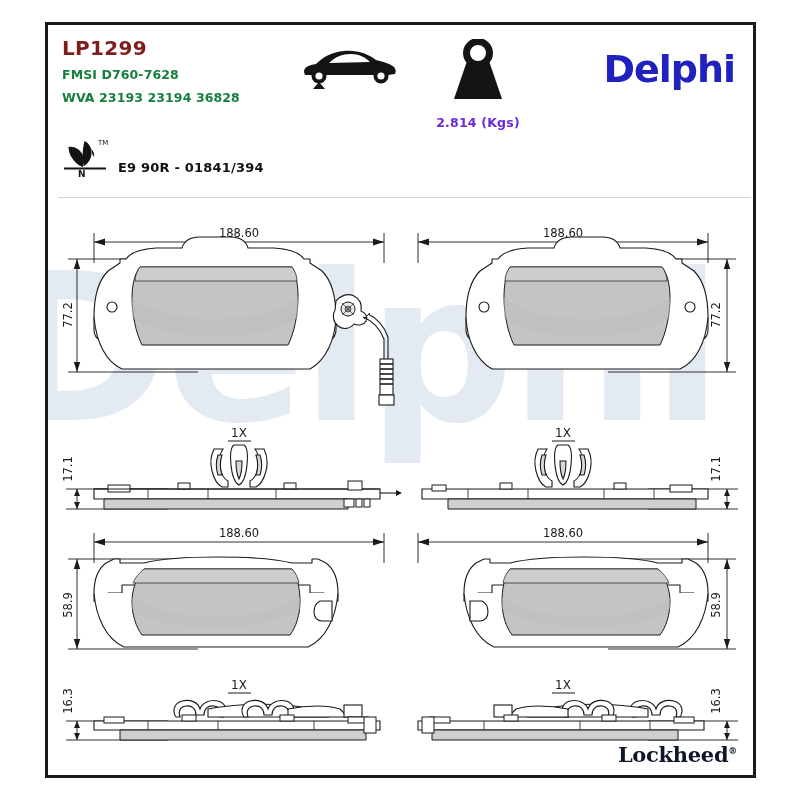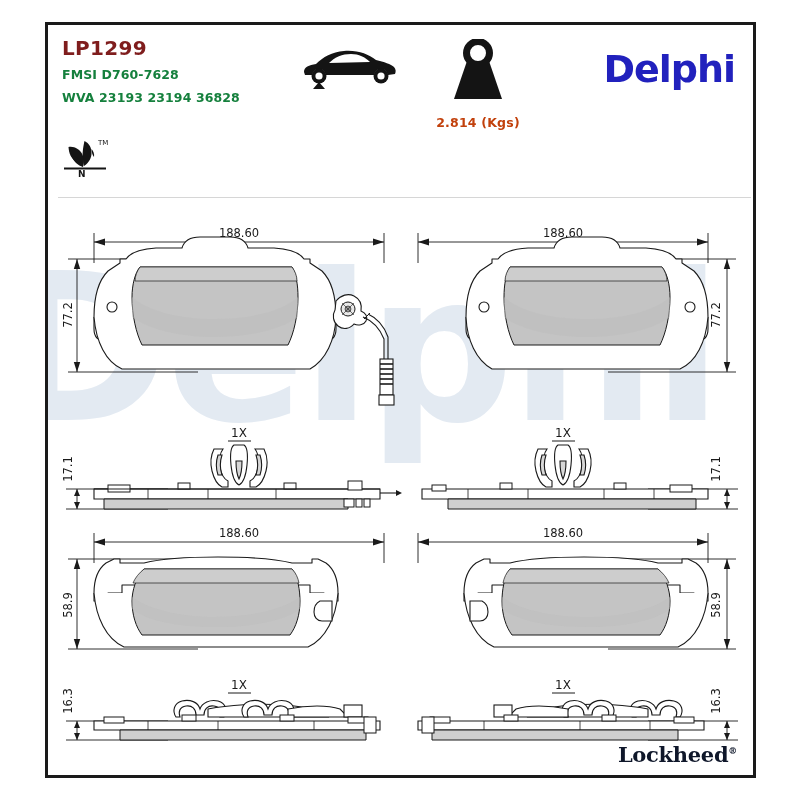--- a/index.html
+++ b/index.html
@@ -57,21 +57,21 @@
   #ece-text {
     font-size: 13px; font-weight: 700; color: #111;
     letter-spacing: .2px; padding-bottom: 4px;
   }
   #car-icon { position: absolute; left: 248px; top: 20px; }
   #weight-block {
     position: absolute; left: 365px; top: 14px;
     text-align: center; width: 130px;
   }
   #weight-label {
-    font-size: 12.5px; font-weight: 700; color: #c2410c;
+    font-size: 12.5px; font-weight: 700; color: #6d28d9;
     margin-top: 2px; letter-spacing: .2px;
   }
   #delphi-logo {
     position: absolute; right: 18px; top: 22px;
     font-family: "DejaVu Sans", sans-serif;
     font-weight: 700; font-size: 38px;
     letter-spacing: -1px;
   }
   #divider {
     position: absolute; left: 10px; top: 172px;
@@ -115,20 +115,21 @@
     <div id="ece-row">
       <svg width="46" height="44" viewBox="0 0 46 44">
         <path d="M22.5 6 C27 8 30 13 29.5 19 C29 25 25 29 22 31 C21 26 20 20 21 14 C21.6 10.5 22 8 22.5 6 Z" fill="#141414"></path>
         <path d="M6.5 12 C12 11 18 14 20.6 20 C22.5 24.5 22 29 21 31.5 C16.5 29.5 11 25.5 8.5 20.5 C7.2 17.8 6.7 14.5 6.5 12 Z" fill="#141414"></path>
         <path d="M9 20 C14 21 19 25 21.2 30 L21 32 C16 30.5 11.5 26.5 9 20 Z" fill="#141414"></path>
         <path d="M29.5 14 C31.5 16 32.5 19 32 22 C30.5 20.5 29.6 17.5 29.5 14 Z" fill="#141414"></path>
         <line x1="2" y1="33.5" x2="44" y2="33.5" stroke="#141414" stroke-width="2"></line>
         <text x="16" y="42" font-family="DejaVu Sans, sans-serif" font-size="9" font-weight="700" fill="#141414">N</text>
         <text x="36" y="10" font-family="DejaVu Sans, sans-serif" font-size="7" fill="#141414">TM</text>
       </svg>
+      <div id="ece-text">E9 90R - 01841/394</div>
     </div>
 
     <svg id="car-icon" width="104" height="56" viewBox="0 0 104 56">
       <path d="M8 27 C8 22 13 20 20 19 C27 12 36 7 48 6 C62 5 72 9 80 15 C88 17 95 19 98 22 C100 24 100 27 99 29 L92 30 C91 26 88 24 85 24 C82 24 79 26 78 30 L30 30 C29 26 26 24 23 24 C20 24 17 26 16 30 L9 30 Z" fill="#141414"></path>
       <path d="M33 18 C39 12 46 9 55 9 C63 9 69 12 74 17 Z" fill="#ffffff"></path>
       <path d="M36 17.5 C41 13 47 10.5 53.5 10.5 L53.5 17.5 Z" fill="#141414" opacity="0"></path>
       <circle cx="23" cy="31" r="7.5" fill="#141414"></circle>
       <circle cx="23" cy="31" r="3.6" fill="#ffffff"></circle>
       <circle cx="85" cy="31" r="7.5" fill="#141414"></circle>
       <circle cx="85" cy="31" r="3.6" fill="#ffffff"></circle>

